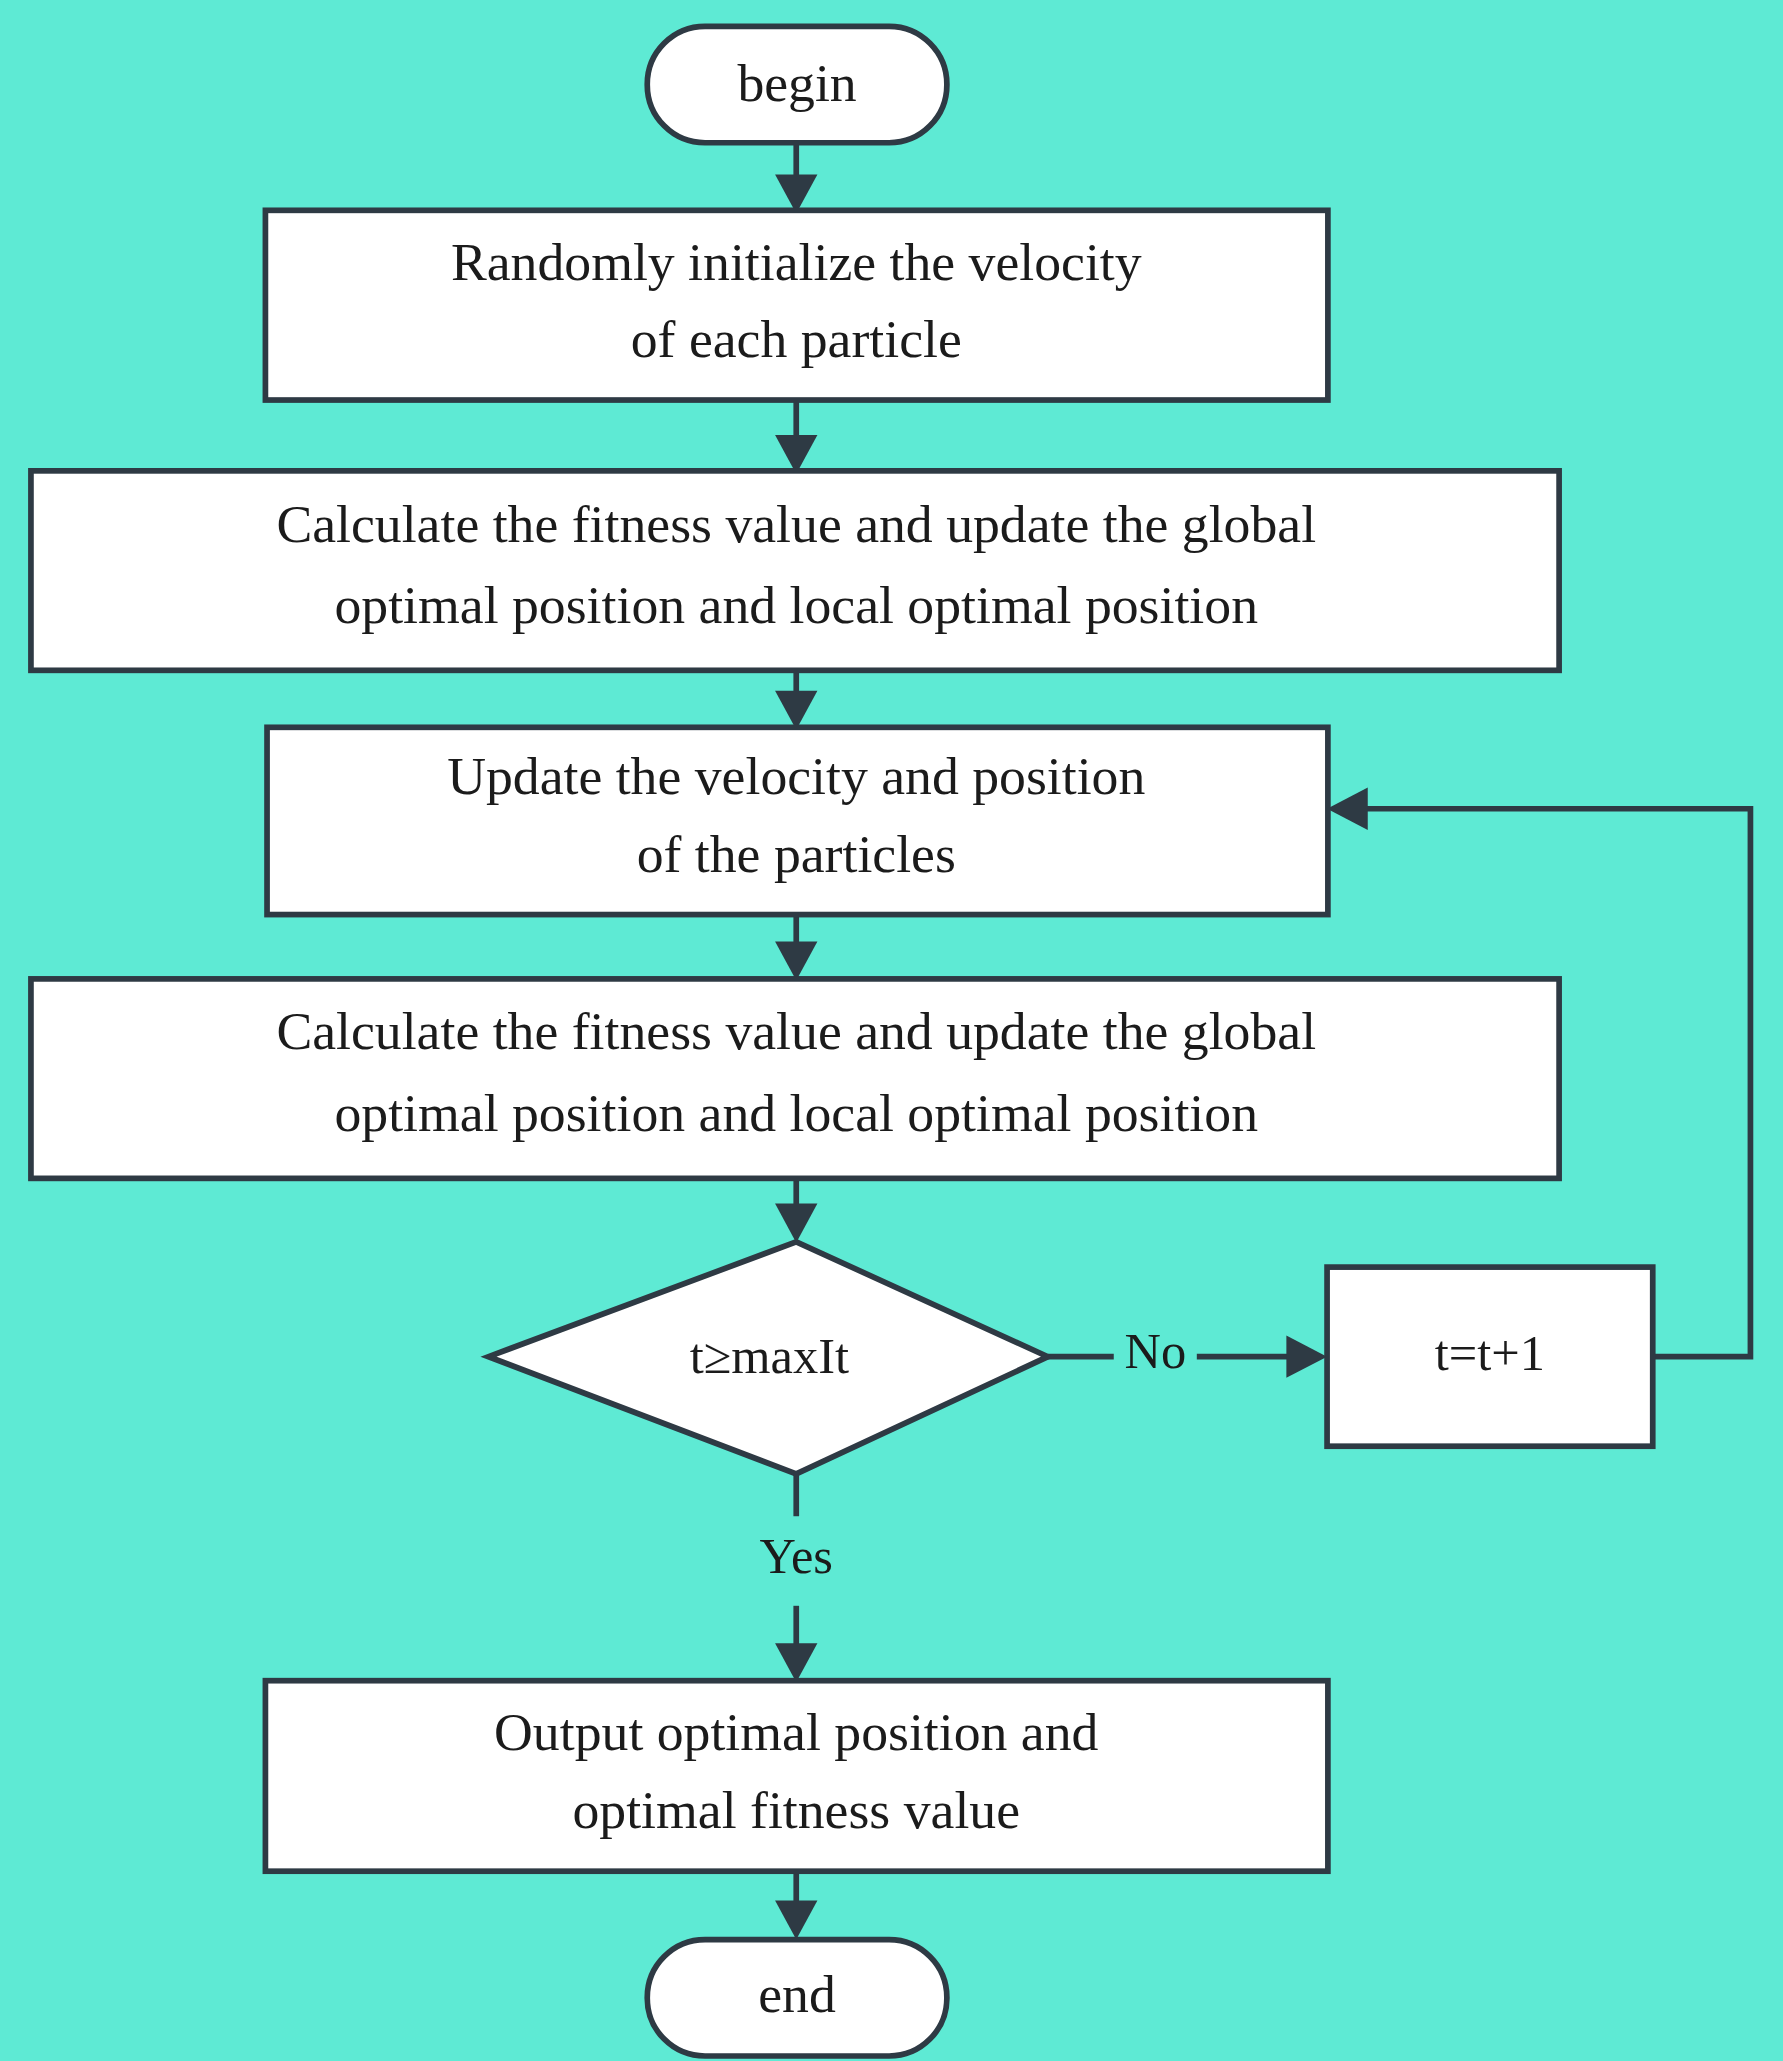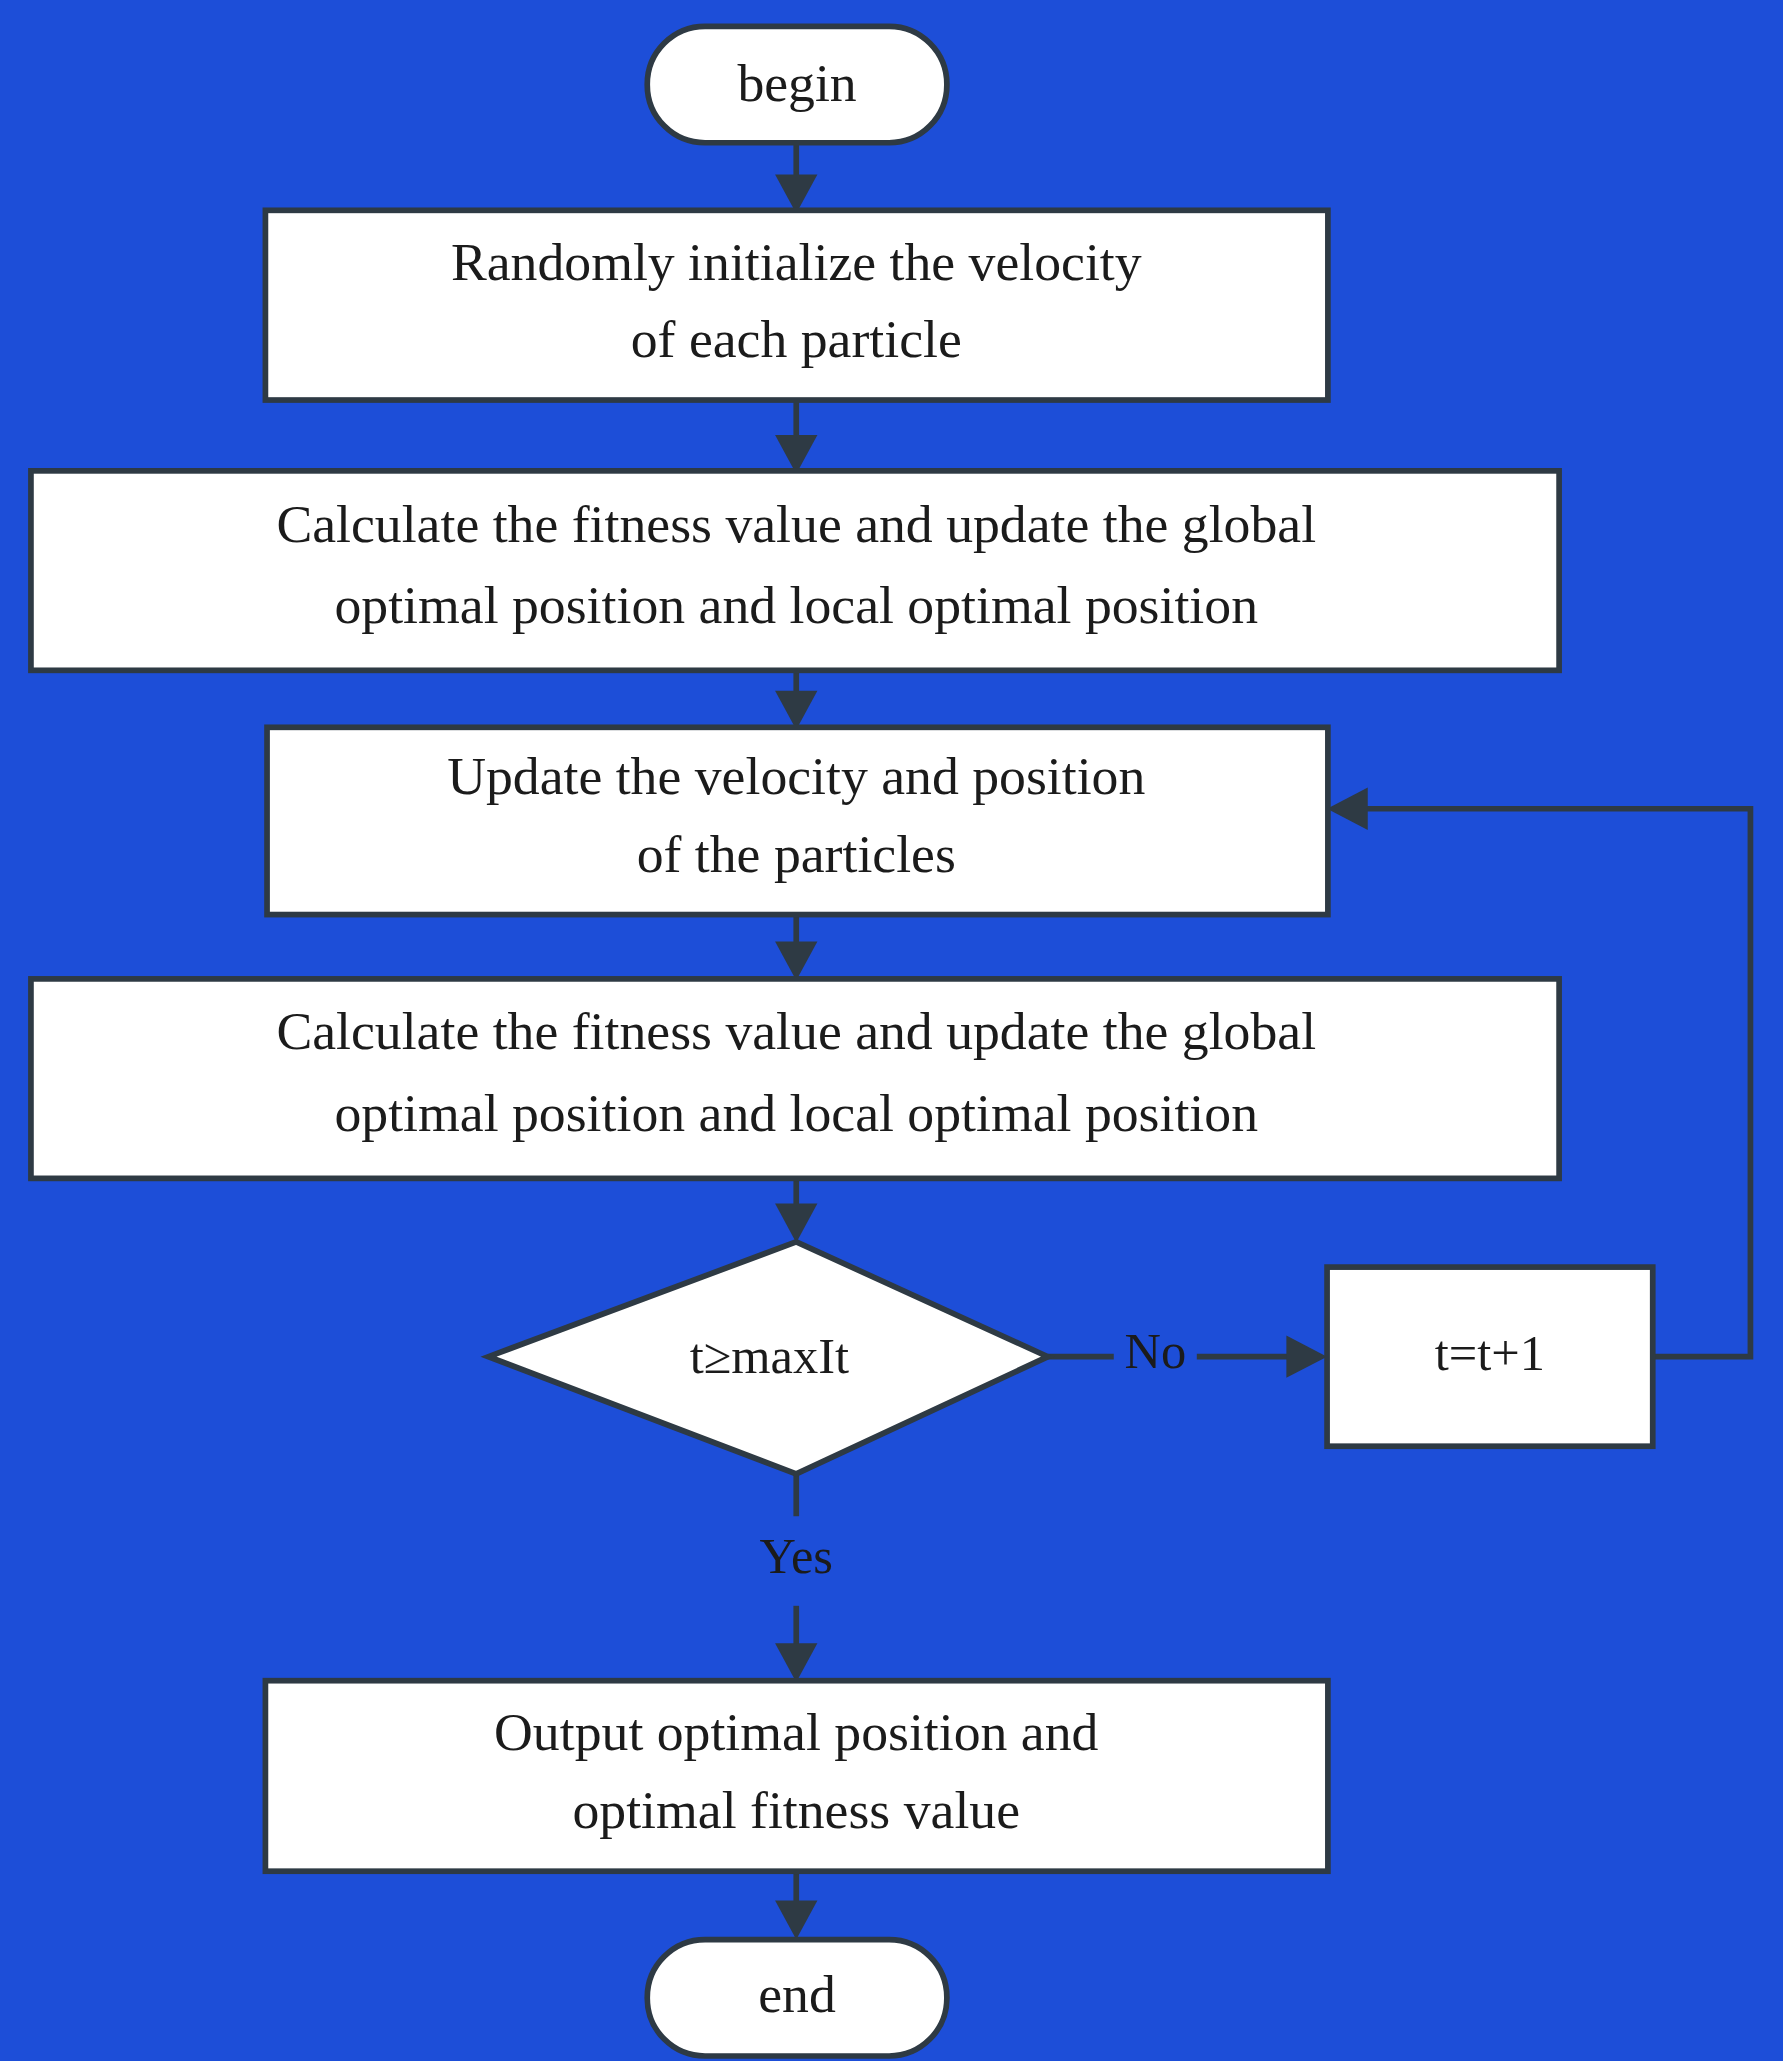--- a/index.html
+++ b/index.html
@@ -11,21 +11,21 @@
   body {
     width: 1783px;
     height: 2062px;
     overflow: hidden;
     font-family: "Liberation Serif", "DejaVu Serif", serif;
   }
   #flow-root {
     position: relative;
     width: 1783px;
     height: 2062px;
-    background: #1d4ed8;
+    background: #5eead4;
   }
   svg#flow-svg {
     position: absolute;
     left: 0;
     top: 0;
     width: 1783px;
     height: 2062px;
     display: block;
   }
   .shape-fill { fill: #ffffff; }

